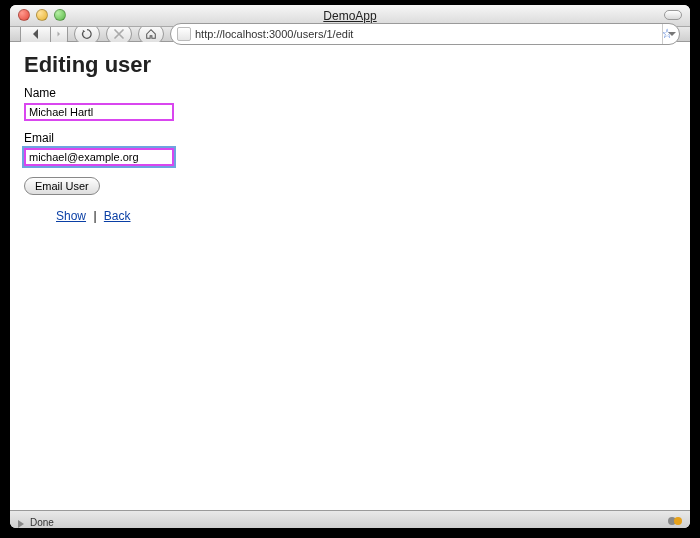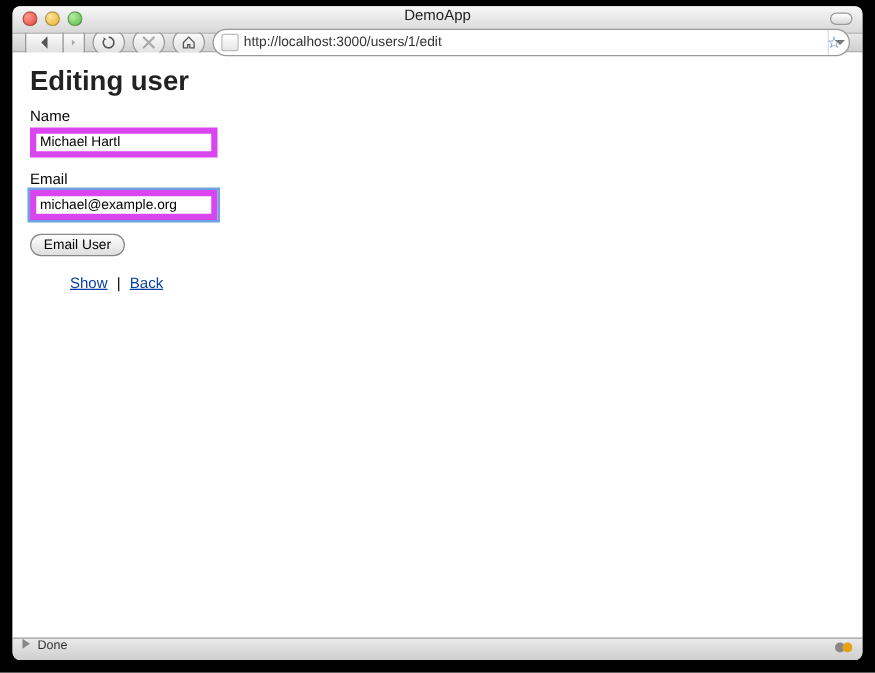--- a/index.html
+++ b/index.html
@@ -21,23 +21,25 @@
     display: flex;
     flex-direction: column;
   }
 
   
   .titlebar {
     height: 22px;
     background: linear-gradient(#f7f7f7, #d8d8d8);
     border-bottom: 1px solid #a9a9a9;
     display: flex;
+    align-items: center;
     position: relative;
     font-size: 12px;
     color: #222;
+    text-decoration: underline;
   }
   .traffic {
     position: absolute; left: 8px; top: 4px;
     display: flex; gap: 6px;
   }
   .tl { width: 12px; height: 12px; border-radius: 50%; border: 1px solid rgba(0,0,0,.25); }
   .tl.red { background: radial-gradient(circle at 30% 30%, #ff9a8e, #e4483b); }
   .tl.yel { background: radial-gradient(circle at 30% 30%, #ffe29b, #e8b22e); }
   .tl.grn { background: radial-gradient(circle at 30% 30%, #b6efa4, #59b948); }
   .title { flex: 1; text-align: center; }
@@ -122,21 +124,21 @@
     font-weight: 800;
     margin-bottom: 8px;
     color: #222;
   }
   .field { margin-bottom: 10px; }
   .field label { font-size: 12px; display: block; margin-bottom: 2px; }
   .field input[type=text] {
     width: 150px;
     font-size: 11px;
     padding: 1px 3px;
-    border: 5px solid #d946ef;
+    border: 2px solid #d946ef;
   }
   .field input.focused {
     outline: 2px solid #6ea3df;
     outline-offset: 0;
   }
   .submit {
     margin-top: 4px;
   }
   .submit button {
     font-size: 11px;
@@ -152,21 +154,21 @@
   }
   .links a { color: #0a3fa5; text-decoration: underline; }
   .links .sep { margin: 0 4px; }
 
   
   .statusbar {
     height: 18px;
     background: linear-gradient(#e9e9e9, #cfcfcf);
     border-top: 1px solid #9a9a9a;
     display: flex;
-    align-items: flex-start;
+    align-items: flex-end;
     padding: 0 8px;
     font-size: 10px;
     color: #333;
     gap: 6px;
   }
   .statusbar .spacer { flex: 1; }
   .statusbar .bug { font-size: 12px; }
   .wedge { width: 0; height: 0; border-left: 6px solid #888; border-top: 4px solid transparent; border-bottom: 4px solid transparent; }
 
   svg { display: block; }

